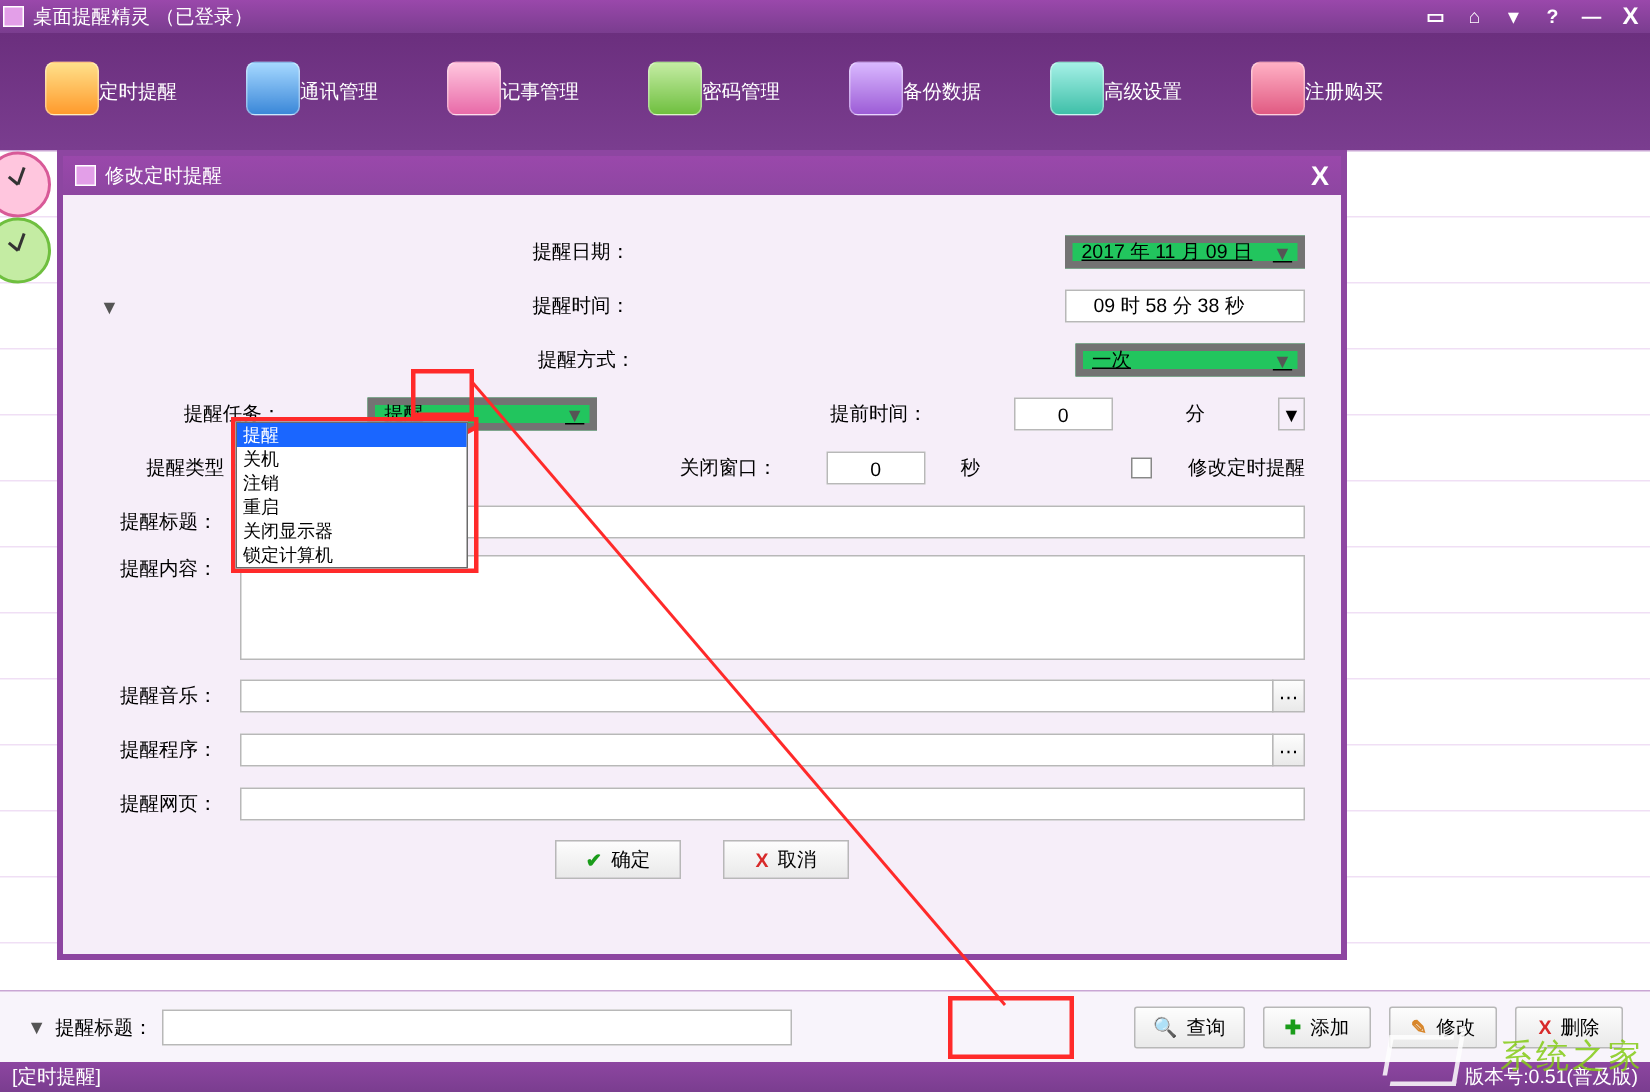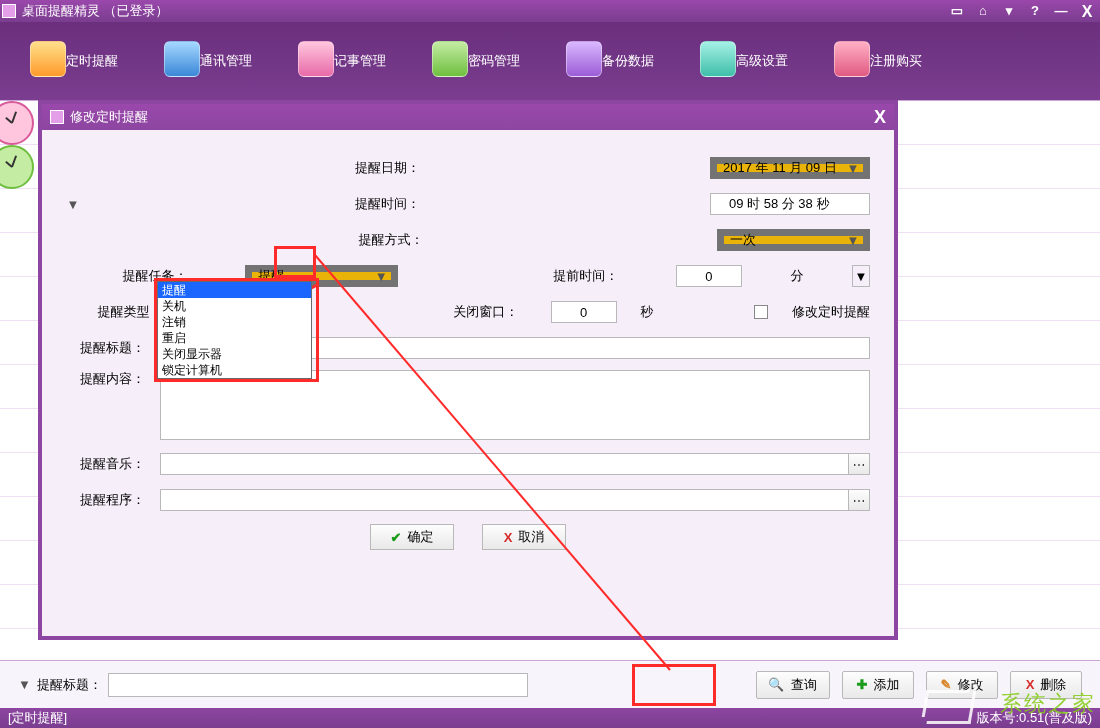--- a/index.html
+++ b/index.html
@@ -72,21 +72,21 @@
 }
 .dlg-title { height:26px; background:linear-gradient(#9a48ab,#8d46a1); color:#fff; display:flex; align-items:center; padding:0 8px;}
 .dlg-title .dlg-icon{ width:14px;height:14px;background:#e39fe8;border:1px solid #fff;margin-right:6px;}
 .dlg-title .dlg-close{ margin-left:auto; font-size:18px; font-weight:bold; cursor:pointer;}
 .dlg-body { flex:1; background:#f6eef9; padding:20px 24px 12px 24px; position:relative;}
 
 .form-row { display:flex; align-items:center; height:36px;justify-content:space-between; }
 .form-row .tri { width:14px; text-align:center; color:#555;}
 .form-row .fname { width:80px; text-align:left; }
 .ftext { height:22px; border:1px solid #b8b8b8; background:#fff; padding:0 18px; display:flex; align-items:center; }
-.fselect { height:22px; border:7px solid #737373; background:#eab308; display:flex; align-items:center; position:relative;}
+.fselect { height:22px; border:5px solid #737373; background:#22c55e; display:flex; align-items:center; position:relative;text-decoration:underline;}
 .fselect .val{ flex:1; padding:0 6px;}
 .fselect .arrow{ width:20px; text-align:center; color:#555;}
 .w-date{ width:160px;} .w-mode{ width:153px;} .w-task{ width:153px;}
 .w-type{ width:153px;} .w-time{ width:160px;} .w-num{ width:66px; text-align:center;}
 .big-input{ flex:1; height:22px; border:1px solid #b8b8b8; background:#fff;}
 .big-textarea{ flex:1; height:70px; border:1px solid #b8b8b8; background:#fff; margin-top:4px;}
 .dots{ width:22px;height:22px;border:1px solid #b8b8b8;background:linear-gradient(#fdfdfd,#e9e9e9);display:flex;align-items:center;justify-content:center;margin-left:-1px;cursor:pointer;}
 .chk{ width:14px;height:14px;border:1px solid #888;background:#fff;margin-right:6px;}
 .unit{ margin:0 6px;}
 .dlg-btns{ display:flex; justify-content:center; gap:28px; margin-top:6px;}
@@ -287,20 +287,25 @@
       <div class="dots">⋯</div>
     </div>
 
     <div class="form-row">
       <span class="tri"></span>
       <span class="fname">提醒程序：</span>
       <input class="big-input" style="">
       <div class="dots">⋯</div>
     </div>
 
+    <div class="form-row">
+      <span class="tri"></span>
+      <span class="fname">提醒网页：</span>
+      <input class="big-input" style="">
+    </div>
 
     <div class="dlg-btns">
       <div class="dlg-btn">
           <span class="ic ic-ok">✔</span>
           <span>确定</span>
         </div>
       <div class="dlg-btn">
           <span class="ic ic-cancel">X</span>
           <span>取消</span>
         </div>

